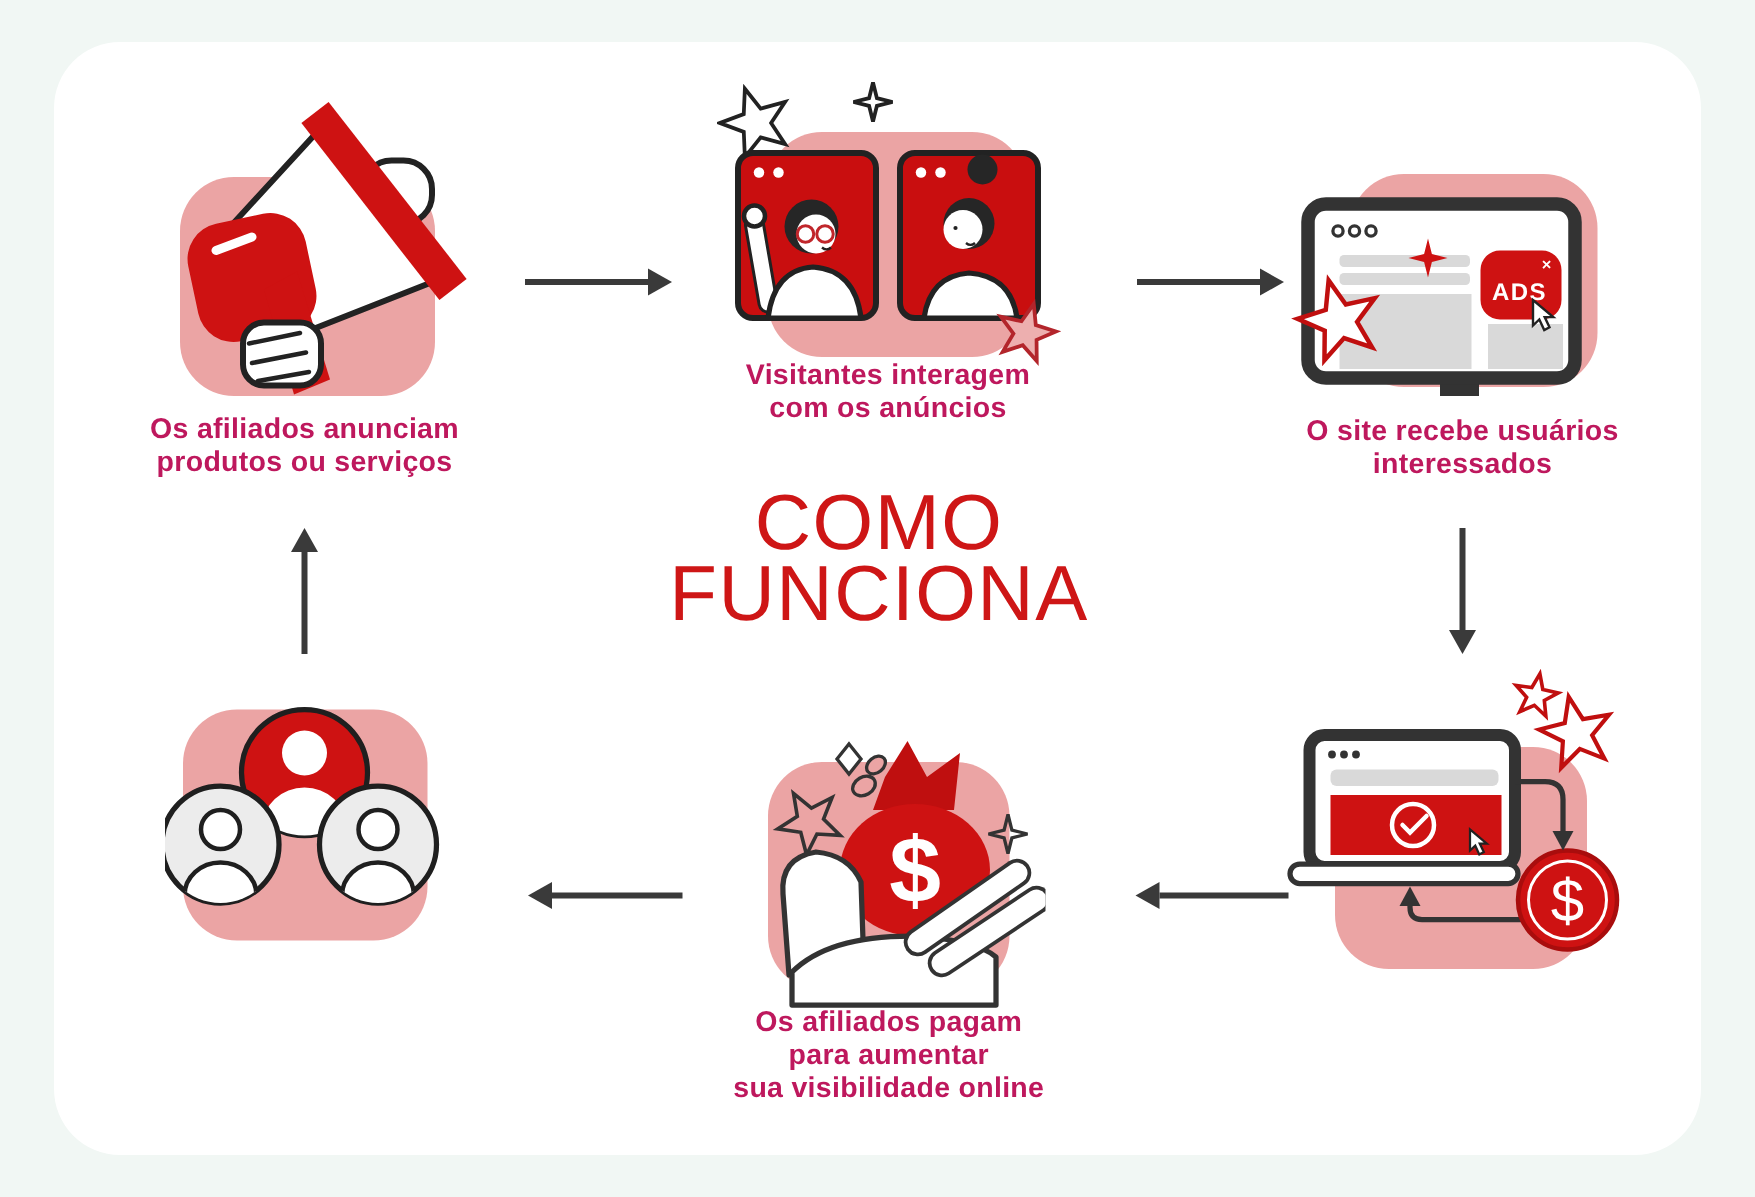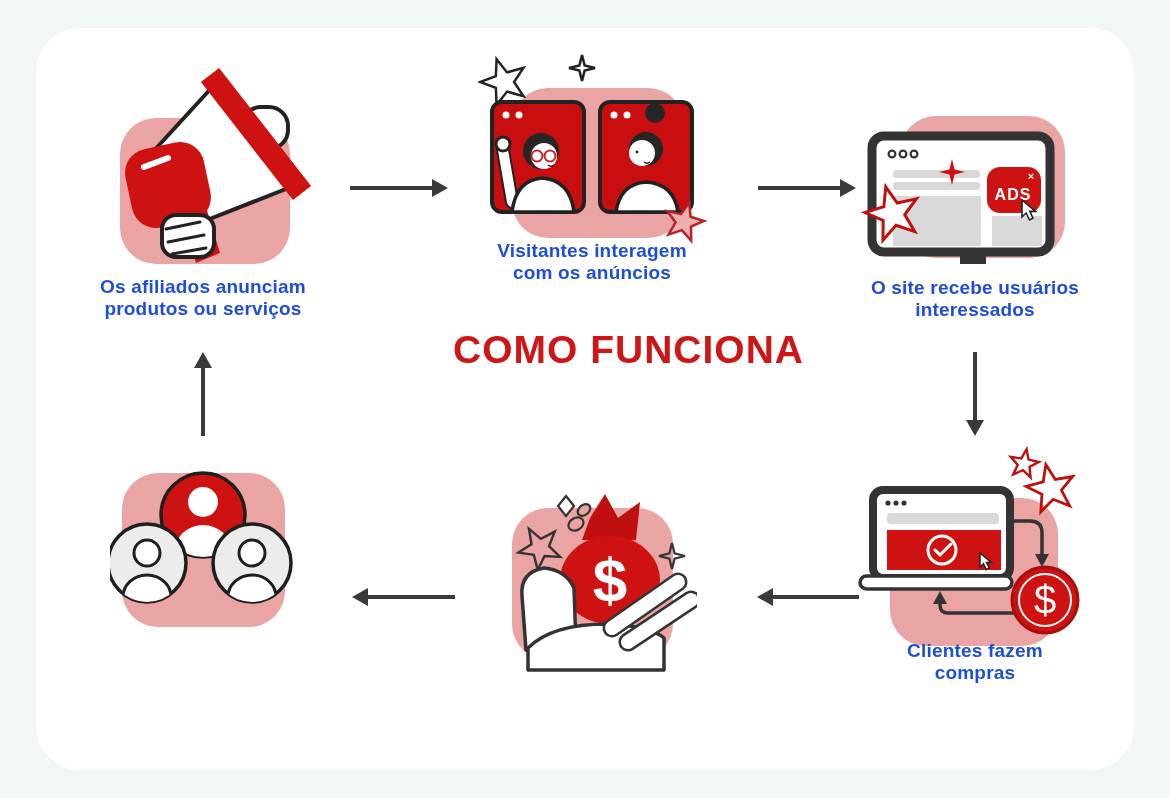--- a/index.html
+++ b/index.html
@@ -1,24 +1,24 @@
 <!DOCTYPE html>
 <html><head>
 <meta charset="utf-8">
 <style>
   *{margin:0;padding:0;box-sizing:border-box}
   html,body{width:1170px;height:798px}
   body{background:#F1F7F4;font-family:"Liberation Sans",sans-serif;position:relative;overflow:hidden}
   .canvas{position:absolute;inset:0}
   .card{position:absolute;left:36px;top:28px;width:1098px;height:742px;background:#FFFFFF;border-radius:44px}
   .abs{position:absolute}
-  .caption{position:absolute;font-weight:700;font-size:19px;line-height:22px;color:#1d4ed8;
+  .caption{position:absolute;font-weight:700;font-size:19px;line-height:22px;color:#be185d;
            text-align:center;white-space:pre-line;letter-spacing:.2px}
-  .title{position:absolute;left:368px;top:326px;width:436px;text-align:right;
-         font-weight:700;font-size:39px;line-height:47px;letter-spacing:1px;color:#CE1616}
+  .title{position:absolute;left:368px;top:326px;width:436px;text-align:center;
+         font-weight:400;font-size:52px;line-height:47px;letter-spacing:1px;color:#CE1616}
   .title span{display:block}
   svg text{font-family:"Liberation Sans",sans-serif}
   
   .arrow{position:absolute;display:flex}
   .arrow.h{align-items:center}
   .arrow.h .shaft{flex:1;height:4px;background:#3A3A3A}
   .arrow.h.right .head{width:0;height:0;border-top:9px solid transparent;border-bottom:9px solid transparent;border-left:16px solid #3A3A3A}
   .arrow.h.left{flex-direction:row-reverse}
   .arrow.h.left .head{width:0;height:0;border-top:9px solid transparent;border-bottom:9px solid transparent;border-right:16px solid #3A3A3A}
   .arrow.v{flex-direction:column;align-items:center}
@@ -142,40 +142,41 @@
     </g>
     <rect x="8" y="133" width="152" height="13" rx="6.5" fill="#fff" stroke="#333" stroke-width="3.5"></rect>
     <path d="M164,170 H96 Q88,170 88,162 V160" fill="none" stroke="#333" stroke-width="3.5"></path>
     <polygon points="81,161 95,161 88,148" fill="#333"></polygon>
     <circle cx="193" cy="157" r="33" fill="#CE1212" stroke="#A90D0D" stroke-width="3"></circle>
     <circle cx="193" cy="157" r="26" fill="none" stroke="#fff" stroke-width="2"></circle>
     <text x="193" y="171" font-size="40" fill="#fff" text-anchor="middle">$</text>
     <path d="M158,78 H178 Q190,78 190,90 V112" fill="none" stroke="#333" stroke-width="3.5"></path>
     <polygon points="183,111 197,111 190,124" fill="#333"></polygon>
   </svg>
-  <div class="caption" style="left:855px;top:640px;width:240px">Clientes fazem
-compras</div>
 
   <svg class="abs" style="left:492px;top:478px" width="205" height="205" viewBox="0 0 205 205">
     <rect x="20" y="30" width="161" height="152" rx="36" fill="#EBA4A4"></rect>
     <polygon points="74,18 82,28 74,38 66,28" fill="#fff" stroke="#333" stroke-width="2.2"></polygon>
     <use href="#star5" transform="translate(48,70) scale(22) rotate(-30)" fill="none" stroke="#333" stroke-width="2.4"></use>
     <use href="#spark4" transform="translate(180,78) scale(13)" fill="none" stroke="#333" stroke-width="2.2"></use>
     <path d="M90,62 L98,40 L113,16 L126,40 L148,24 L144,62 Z" fill="#BF0F0F"></path>
     <ellipse cx="84" cy="46" rx="8" ry="6" transform="rotate(-30 84 46)" fill="#EBA4A4" stroke="#333" stroke-width="2.2"></ellipse>
     <ellipse cx="92" cy="32" rx="7" ry="5" transform="rotate(-40 92 32)" fill="#EBA4A4" stroke="#333" stroke-width="2.2"></ellipse>
     <ellipse cx="118" cy="102" rx="50" ry="44" fill="#CE1212"></ellipse>
     <text x="118" y="123" font-size="62" font-weight="bold" fill="#fff" text-anchor="middle">$</text>
     <path d="M30,118 Q28,94 52,90 Q74,92 82,110 L84,168 L34,172 Z" fill="#fff" stroke="#333" stroke-width="3.5" stroke-linejoin="round"></path>
     <path d="M36,170 Q60,146 115,146 Q158,148 172,160 L172,192 L36,192 Z" fill="#fff" stroke="#333" stroke-width="3.5" stroke-linejoin="round"></path>
     <line x1="120" y1="150" x2="186" y2="104" stroke="#333" stroke-width="19" stroke-linecap="round"></line>
     <line x1="120" y1="150" x2="186" y2="104" stroke="#fff" stroke-width="14" stroke-linecap="round"></line>
     <line x1="136" y1="164" x2="199" y2="122" stroke="#333" stroke-width="19" stroke-linecap="round"></line>
     <line x1="136" y1="164" x2="199" y2="122" stroke="#fff" stroke-width="14" stroke-linecap="round"></line>
   </svg>
+  <div class="caption" style="left:445px;top:671px;width:295px">Os afiliados pagam
+para aumentar
+sua visibilidade online</div>
 
   <svg class="abs" style="left:110px;top:455px" width="230" height="174" viewBox="0 0 230 174">
     <defs>
       <clipPath id="clipRed">
           <circle cx="93" cy="60" r="42"></circle>
         </clipPath>
       <clipPath id="clipGL">
           <circle cx="37" cy="108" r="39"></circle>
         </clipPath>
       <clipPath id="clipGR">

